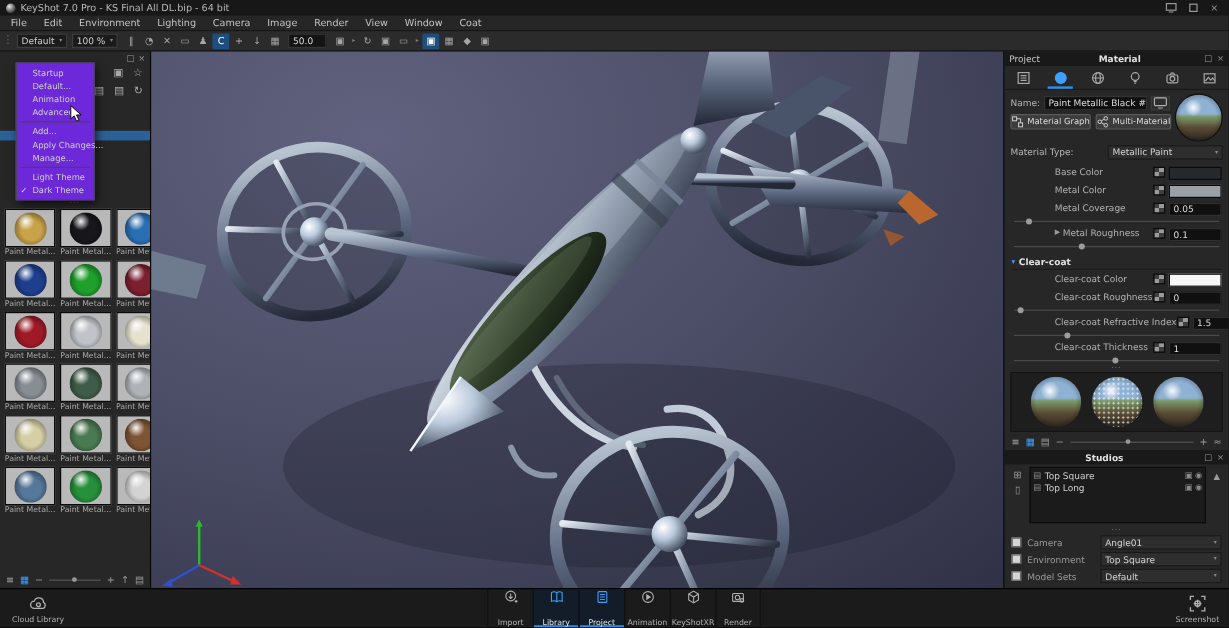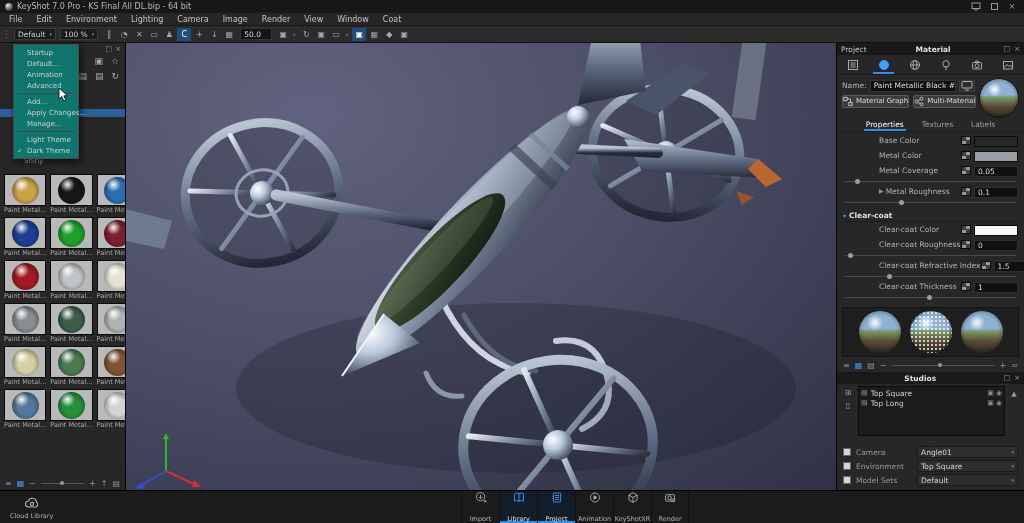--- a/index.html
+++ b/index.html
@@ -110,21 +110,21 @@
 .bbi{width:38px;display:flex;flex-direction:column;align-items:center;justify-content:center;gap:11px;font-size:6.5px;color:#b2b2b2;border-left:1px solid #101010;}
 .bbi:last-child{border-right:1px solid #101010;}
 .bbi svg{stroke:#b2b2b2;fill:none;stroke-width:1.1;}
 .bbi.active{background:#121d29;box-shadow:inset 0 -2px 0 #2f8fe8;color:#e4e4e4;}
 .bbi.active svg{stroke:#3da0ff;}
 .bb-center{margin-left:auto;margin-right:auto;display:flex;}
 .bb-right{width:110px;display:flex;align-items:center;justify-content:flex-end;padding-right:8px;}
 .bb-item-v{display:flex;flex-direction:column;align-items:center;gap:1px;font-size:6.5px;color:#b2b2b2;}
 .bb-item-v svg{stroke:#b2b2b2;fill:none;stroke-width:1.1;}
 
-#preset-menu{position:absolute;left:13px;top:44px;width:66px;background:#0f766e;border:1px solid #4a4a4a;box-shadow:2px 3px 7px rgba(0,0,0,.65);z-index:30;padding:2px 0;}
+#preset-menu{position:absolute;left:13px;top:52px;width:66px;background:#6d28d9;border:1px solid #4a4a4a;box-shadow:2px 3px 7px rgba(0,0,0,.65);z-index:30;padding:2px 0;}
 .mi{height:11px;display:flex;align-items:center;padding:0 5px 0 13px;color:#cfcfcf;font-size:7px;position:relative;white-space:nowrap;}
 .mi .chk{position:absolute;left:3px;font-size:6.5px;color:#ddd;}
 .msep{height:1px;background:#474747;margin:2px 3px;}
 #cursor{position:absolute;left:58px;top:87px;z-index:40;}
 </style>
 </head>
 <body>
 
 <div id="app">
 
@@ -561,26 +561,28 @@
                   <circle cx="9" cy="9.4" r="1.8"></circle>
                   <path d="M4.6 5l2.8-1.6M4.6 7l2.8 1.6"></path>
                 </svg>
               <span>Multi-Material</span>
             </span>
           </div>
         </div>
         <span class="prev-ball env-ball"></span>
       </div>
 
-
-      <div class="ptabs">
-        <span class="ptab active">Properties</span>
-        <span class="ptab">Textures</span>
-        <span class="ptab">Labels</span>
-      </div>
+      <div class="typerow">
+        <span class="nlab">Material Type:</span>
+        <span class="dd">
+          <span>Metallic Paint</span>
+          <span class="car">▾</span>
+        </span>
+      </div>
+
 
       <div class="props">
         <div class="prow">
           <span class="lab">Base Color</span>
           <span class="tex"></span>
           <span class="swatch" style="background: rgb(38, 40, 44);"></span>
         </div>
         <div class="prow">
           <span class="lab">Metal Color</span>
           <span class="tex"></span>
@@ -775,20 +777,30 @@
       </span>
       <span class="bbi">
         <svg width="16" height="16" viewBox="0 0 16 16">
             <rect x="2.5" y="4.5" width="11" height="8" rx="1"></rect>
             <circle cx="7.5" cy="8.5" r="2.3"></circle>
             <circle cx="12" cy="11.5" r="1.8"></circle>
           </svg>
         <span>Render</span>
       </span>
     </div>
+    <div class="bb-right">
+      <span class="bb-item-v">
+        <svg width="16" height="16" viewBox="0 0 16 16">
+            <path d="M2 5V2h3M11 2h3v3M14 11v3h-3M5 14H2v-3"></path>
+            <circle cx="8" cy="8" r="2.3"></circle>
+            <path d="M8 4.8v6.4M4.8 8h6.4"></path>
+          </svg>
+        <span>Screenshot</span>
+      </span>
+    </div>
   </div>
 
   <div id="preset-menu">
 
       <div class="mi">
         <span class="chk"></span>
         <span>Startup</span>
       </div>
 
       <div class="mi">

